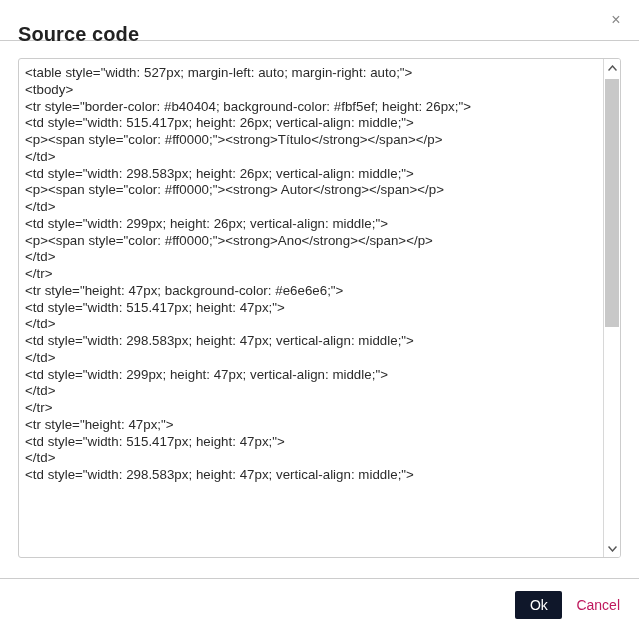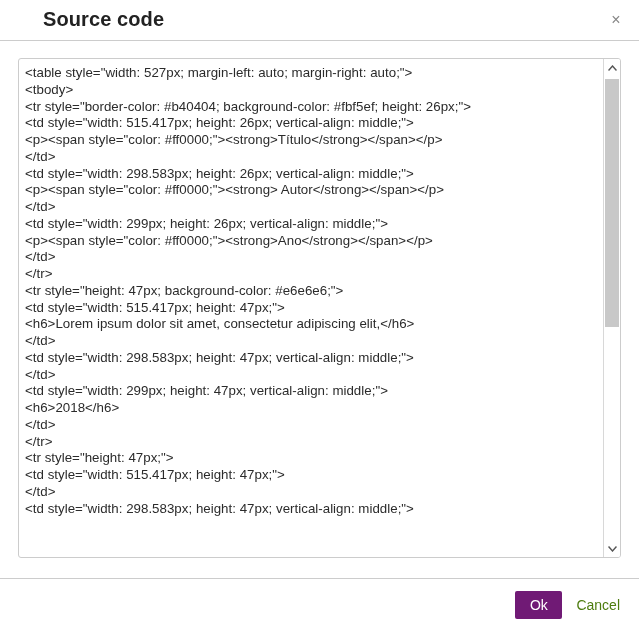--- a/index.html
+++ b/index.html
@@ -26,27 +26,26 @@
   .dialog-header {
     position: relative;
     height: 41px;
     flex: 0 0 41px;
     border-bottom: 1px solid #cccccc;
     box-sizing: border-box;
   }
   .dialog-title {
     position: absolute;
     left: 18px;
-    top: 8px;
+    top: 23px;
     font-size: 20px;
     font-weight: bold;
     color: #222222;
     letter-spacing: 0.1px;
     white-space: nowrap;
-    margin-left: 25px;
   }
   .close-btn {
     position: absolute;
     right: 12px;
     top: 9px;
     width: 22px;
     height: 22px;
     line-height: 22px;
     text-align: center;
     font-size: 16px;
@@ -136,30 +135,30 @@
   }
   .btn {
     font-family: "Liberation Sans", sans-serif;
     font-size: 14px;
     border: none;
     border-radius: 2px;
     cursor: pointer;
     padding: 0;
   }
   .btn-primary {
-    background: #701a75;
+    background: #0f172a;
     color: #ffffff;
     width: 47px;
     height: 28px;
     line-height: 28px;
     text-align: center;
   }
   .btn-link {
     background: transparent;
-    color: #4d7c0f;
+    color: #be185d;
     height: 28px;
     line-height: 28px;
     padding: 0 4px;
   }
 </style>
 </head>
 <body>
 
 <div class="dialog">
 
@@ -179,26 +178,24 @@
           <div class="code-line">&lt;/td&gt;</div>
           <div class="code-line">&lt;td style="width: 298.583px; height: 26px; vertical-align: middle;"&gt;</div>
           <div class="code-line">&lt;p&gt;&lt;span style="color: #ff0000;"&gt;&lt;strong&gt; Autor&lt;/strong&gt;&lt;/span&gt;&lt;/p&gt;</div>
           <div class="code-line">&lt;/td&gt;</div>
           <div class="code-line">&lt;td style="width: 299px; height: 26px; vertical-align: middle;"&gt;</div>
           <div class="code-line">&lt;p&gt;&lt;span style="color: #ff0000;"&gt;&lt;strong&gt;Ano&lt;/strong&gt;&lt;/span&gt;&lt;/p&gt;</div>
           <div class="code-line">&lt;/td&gt;</div>
           <div class="code-line">&lt;/tr&gt;</div>
           <div class="code-line">&lt;tr style="height: 47px; background-color: #e6e6e6;"&gt;</div>
           <div class="code-line">&lt;td style="width: 515.417px; height: 47px;"&gt;</div>
-          <div class="code-line">&lt;h6&gt;Lorem ipsum dolor sit amet, consectetur adipiscing elit,&lt;/h6&gt;</div>
           <div class="code-line">&lt;/td&gt;</div>
           <div class="code-line">&lt;td style="width: 298.583px; height: 47px; vertical-align: middle;"&gt;</div>
           <div class="code-line">&lt;/td&gt;</div>
           <div class="code-line">&lt;td style="width: 299px; height: 47px; vertical-align: middle;"&gt;</div>
-          <div class="code-line">&lt;h6&gt;2018&lt;/h6&gt;</div>
           <div class="code-line">&lt;/td&gt;</div>
           <div class="code-line">&lt;/tr&gt;</div>
           <div class="code-line">&lt;tr style="height: 47px;"&gt;</div>
           <div class="code-line">&lt;td style="width: 515.417px; height: 47px;"&gt;</div>
           <div class="code-line">&lt;/td&gt;</div>
           <div class="code-line">&lt;td style="width: 298.583px; height: 47px; vertical-align: middle;"&gt;</div>
         </div>
       <div class="scrollbar">
         <div class="sb-arrow up">
           <svg width="9" height="6" viewBox="0 0 9 6">

